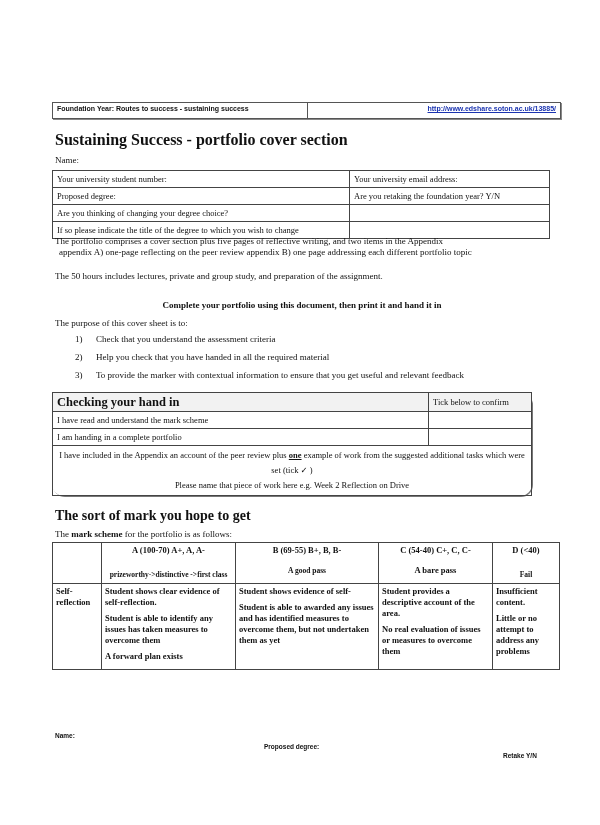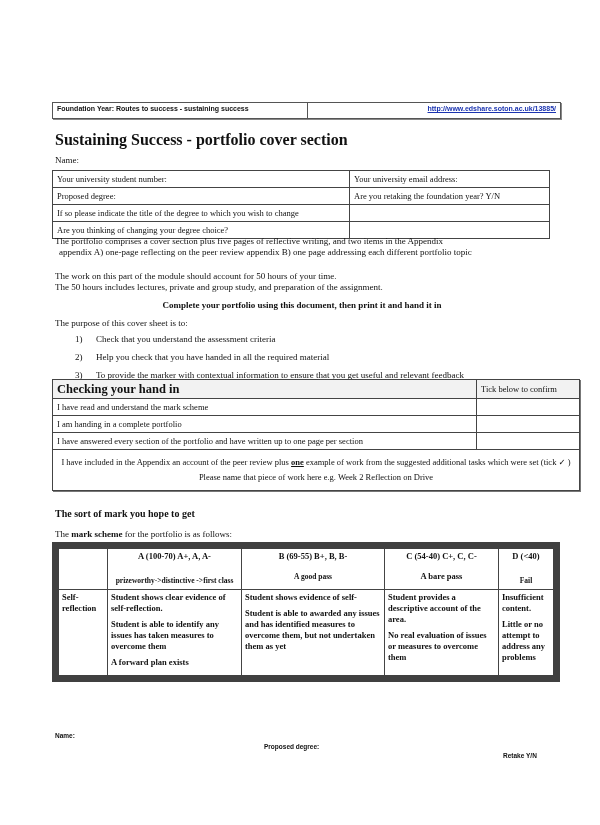--- a/index.html
+++ b/index.html
@@ -1,19 +1,19 @@
 <!DOCTYPE html>
 <html><head>
 <meta charset="utf-8">
 <style>
   html, body { margin: 0; padding: 0; background: #ffffff; }
   body { width: 600px; height: 825px; position: relative; overflow: hidden;
          font-family: "Liberation Serif", serif; color: #111; font-size: 9px; }
   .abs { position: absolute; }
-  table { border-collapse: collapse; }
+  table { border-collapse: collapse; border-radius: 12px; }
 
   
   .hdr { left: 52px; top: 102px; width: 507px; height: 15px; border: 1px solid #555;
          box-shadow: 1px 1px 0 #888; display: flex; font-family: "Liberation Sans", sans-serif;
          font-size: 7px; font-weight: bold; }
   .hdr .l { width: 255px; border-right: 1px solid #555; padding: 2px 4px; box-sizing: border-box; }
   .hdr .r { flex: 1; text-align: right; padding: 2px 4px; box-sizing: border-box; }
   .hdr .r a { color: #1a33b0; text-decoration: underline; }
 
   .title { left: 55px; top: 131px; font-size: 16px; font-weight: bold; }
@@ -25,32 +25,32 @@
   .info td:first-child { width: 288px; }
 
   .para { left: 55px; font-size: 9px; line-height: 11px; }
   .bold-center { left: 52px; width: 500px; text-align: center; top: 300px; font-weight: bold; font-size: 9px; }
 
   .purpose-list { left: 75px; top: 334px; font-size: 9px; }
   .purpose-list .li { height: 18px; display: flex; }
   .purpose-list .num { width: 15px; }
 
   
-  .check { left: 52px; top: 379px; width: 528px; border: 1px solid #444; box-shadow: 1px 1px 0 #777; }
+  .check { left: 52px; top: 392px; width: 480px; border: 1px solid #444; box-shadow: 1px 1px 0 #777; }
   .check td { border: 1px solid #444; padding: 0 4px; font-size: 8.5px; height: 16px; vertical-align: middle; }
   .check tr.head td { background: #f2f2f2; height: 18px; }
   .check .h-title { font-size: 12.5px; font-weight: bold; }
   .check .col2 { width: 94px; }
   .check td.multi { height: 36px; line-height: 15px; padding-top: 2px; padding-bottom: 2px; text-align: center; }
 
-  .section-title { left: 55px; top: 508px; font-size: 10px; font-weight: bold; }
+  .section-title { left: 55px; top: 508px; font-size: 14px; font-weight: bold; }
   .mark-intro { left: 55px; top: 529px; font-size: 9px; }
 
   
-  .mark { left: 52px; top: 542px; width: 508px; border: 7px solid #404040; }
+  .mark { left: 52px; top: 542px; width: 508px; border: 1px solid #404040; }
   .mark td { border: 1px solid #444; vertical-align: top; font-size: 8.5px; padding: 2px 3px; line-height: 11px; font-weight: bold; }
   .mark th { border: 1px solid #444; font-size: 8.5px; font-weight: bold; padding: 2px 3px; text-align: center; vertical-align: top; line-height: 11px; height: 36px; }
   .mark th .sub { font-size: 7.5px; display: block; margin-top: 13px; }
   .mark th .sub.gap { margin-top: 9px; }
   .mark td p { margin: 0 0 5px 0; }
   .mark .c0 { width: 42px; }
   .mark .c1 { width: 127px; }
   .mark .c2 { width: 136px; }
   .mark .c3 { width: 107px; }
   .mark tr.body td { height: 77px; }
@@ -73,36 +73,35 @@
   <tbody>
       <tr>
     <td>Your university student number:</td>
     <td>Your university email address:</td>
   </tr>
   <tr>
     <td>Proposed degree:</td>
     <td>Are you retaking the foundation year? Y/N</td>
   </tr>
   <tr>
-    <td>If so please indicate the title of the degree to which you wish to change</td>
+    <td>Are you thinking of changing your degree choice?</td>
     <td></td>
   </tr>
   <tr>
-    <td>Are you thinking of changing your degree choice?</td>
+    <td>If so please indicate the title of the degree to which you wish to change</td>
     <td></td>
   </tr>
 </tbody>
   </table>
 
 <div class="abs para" style="top:236px;">
   <div>The portfolio comprises a cover section plus five pages of reflective writing, and two items in the Appendix</div>
   <div style="padding-left:4px;">appendix A) one-page reflecting on the peer review appendix B) one page addressing each different portfolio topic</div>
 </div>
 <div class="abs para" style="top:271px;">
-  <div>The work on this part of the module should account for 50 hours of your time.</div>
   <div>The 50 hours includes lectures, private and group study, and preparation of the assignment.</div>
 </div>
 <div class="abs bold-center">Complete your portfolio using this document, then print it and hand it in</div>
 <div class="abs para" style="top:318px;">The purpose of this cover sheet is to:</div>
 
 <div class="abs purpose-list">
   <div class="li">
     <span class="num">1)</span>
     <span style="margin-left:6px">Check that you understand the assessment criteria</span>
   </div>
@@ -121,24 +120,20 @@
       <tr class="head">
     <td class="h-title">Checking your hand in</td>
     <td class="col2">Tick below to confirm</td>
   </tr>
   <tr>
     <td>I have read and understand the mark scheme</td>
     <td class="col2"></td>
   </tr>
   <tr>
     <td>I am handing in a complete portfolio</td>
-    <td class="col2"></td>
-  </tr>
-  <tr>
-    <td>I have answered every section of the portfolio and have written up to one page per section</td>
     <td class="col2"></td>
   </tr>
   <tr>
     <td colspan="2" class="multi">
       <span>I have included in the Appendix an account of the peer review plus </span><b><u>one</u></b><span> example of work from the suggested additional tasks which were set (tick ✓ )</span><br>
       <span>Please name that piece of work here e.g. Week 2 Reflection on Drive</span>
     </td>
   </tr>
 </tbody>
   </table>

